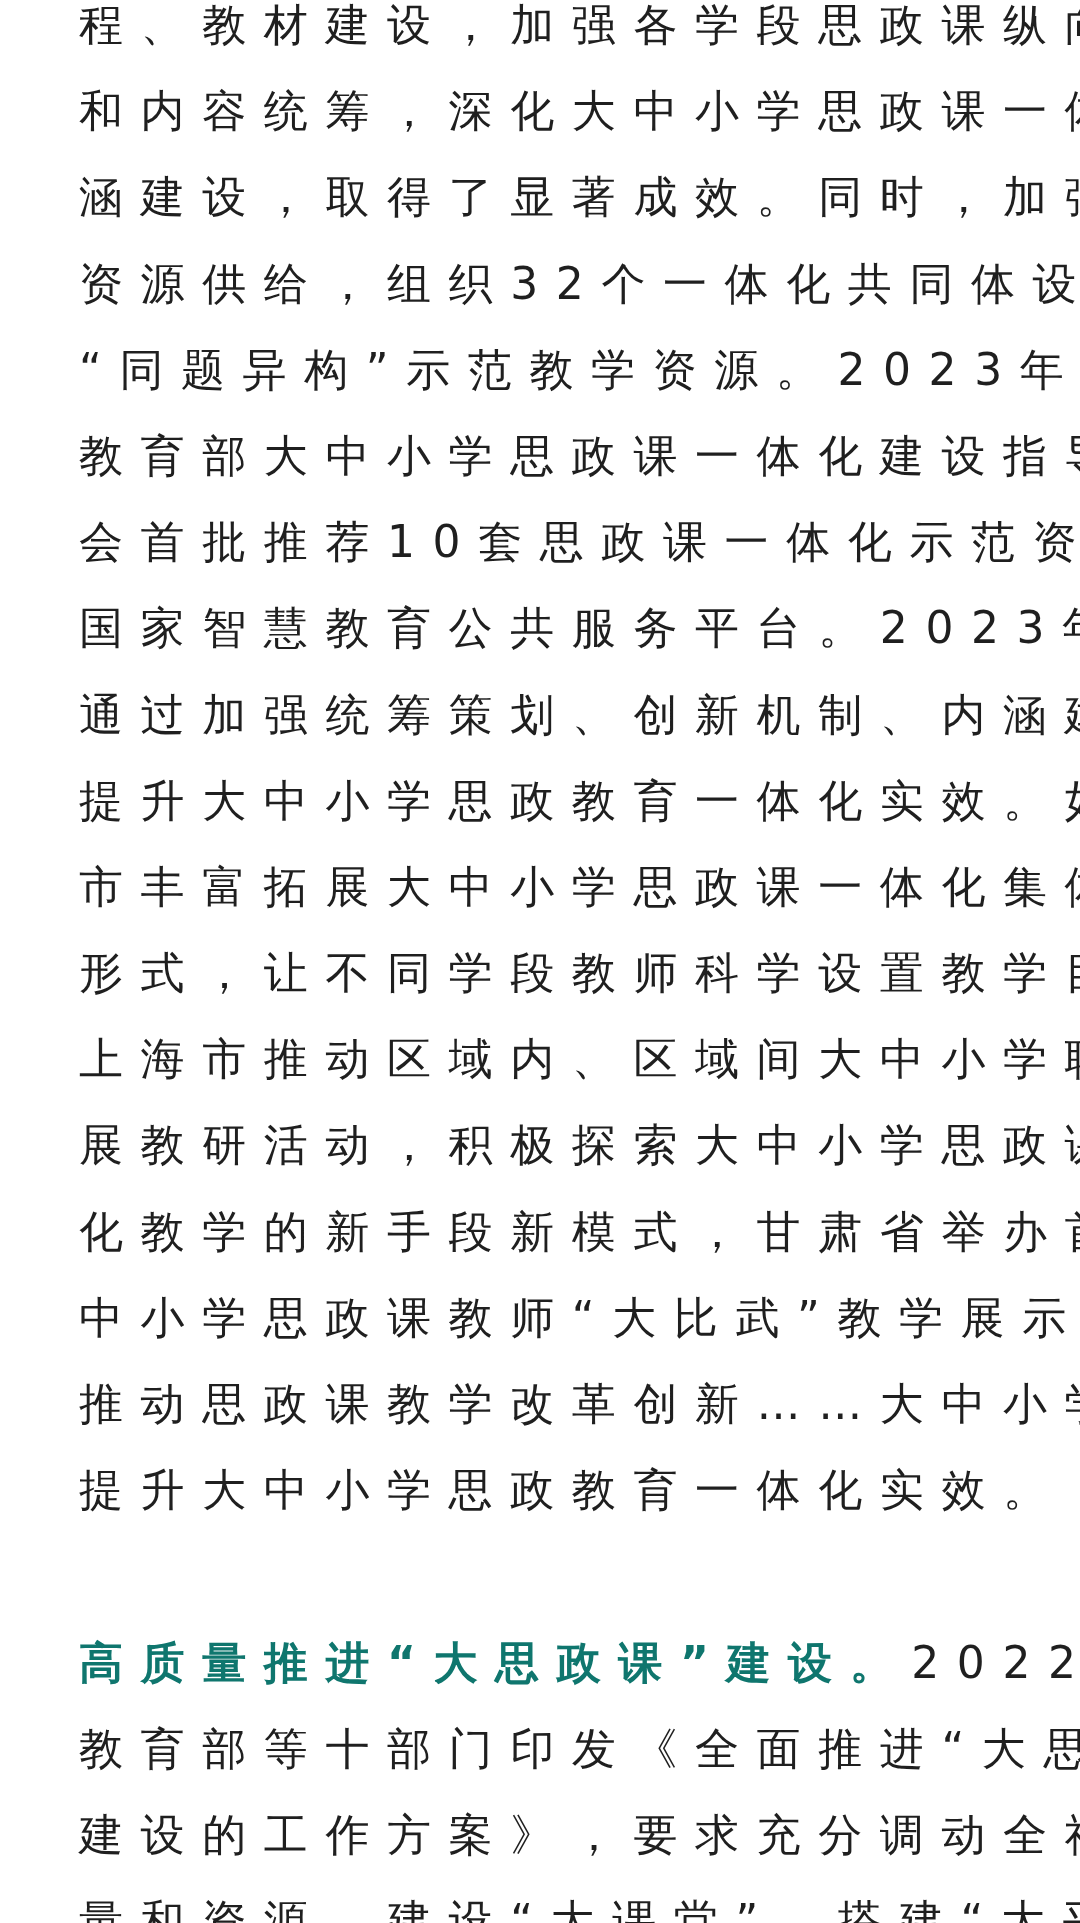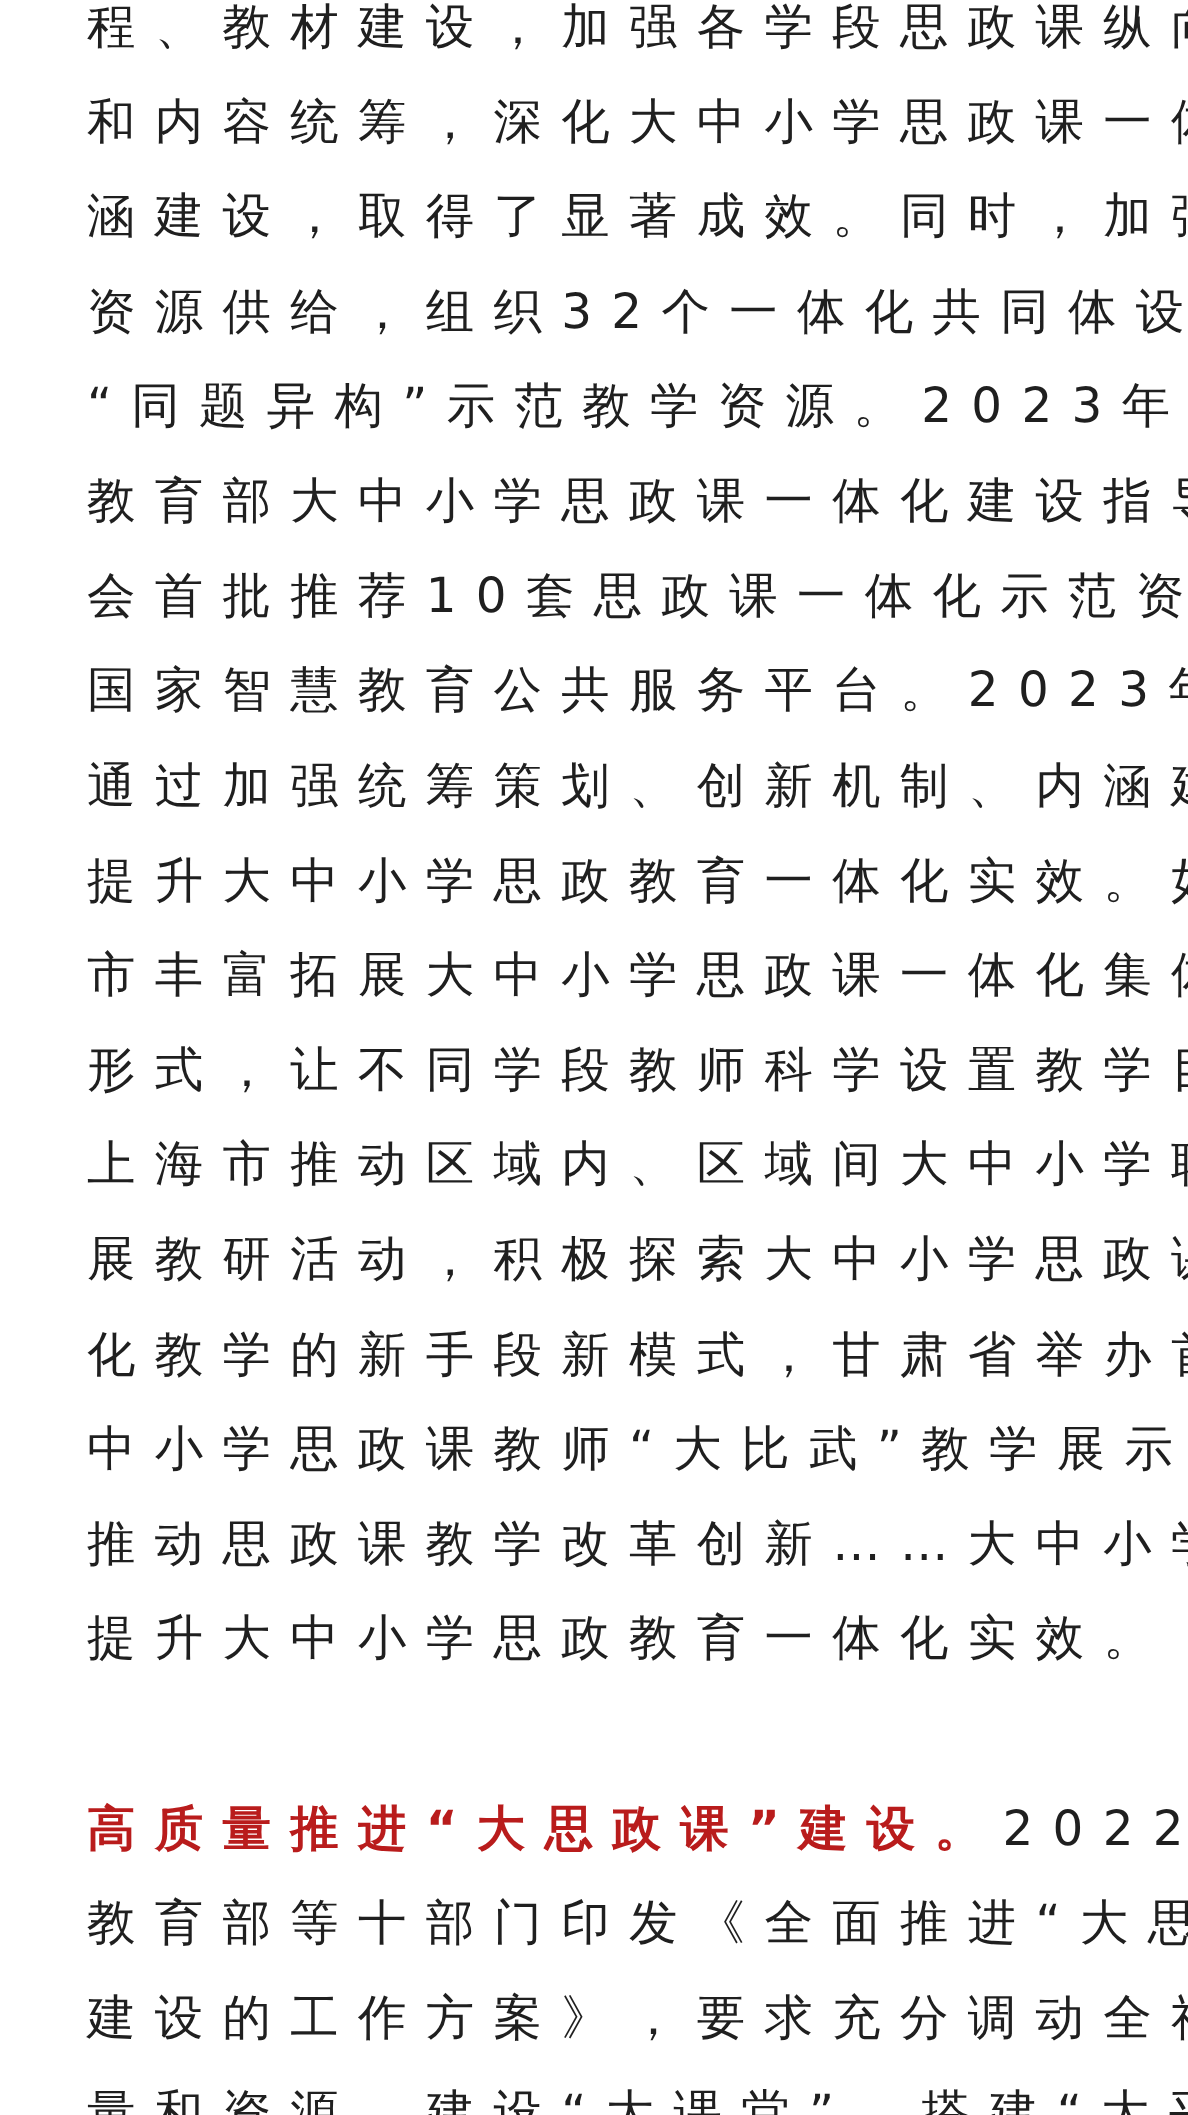--- a/index.html
+++ b/index.html
@@ -31,21 +31,21 @@
       font-size: 44px;
       letter-spacing: 17.6px;
       white-space: nowrap;
     }
     .gap {
       display: block;
       height: 86.2px;
     }
     .bold {
       font-weight: bold;
-      color: #b91c1c;
+      color: #0f766e;
     }
   </style>
 </head>
 <body>
 
 <div class="article">
 
   <p class="para">
     <span class="line">程、教材建设，加强各学段思政课纵向衔接</span>
     <span class="line">和内容统筹，深化大中小学思政课一体化内</span>

